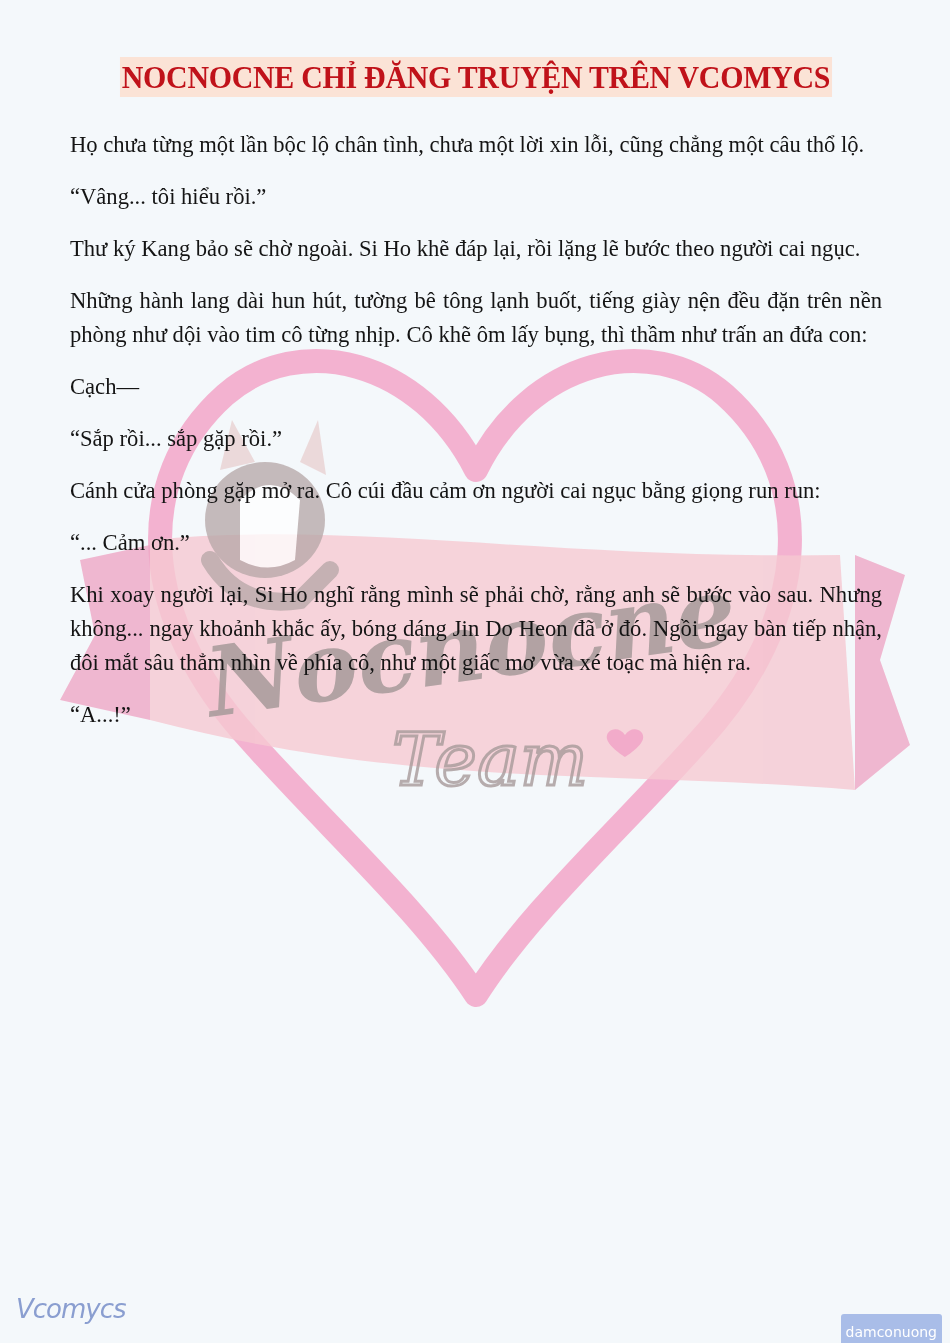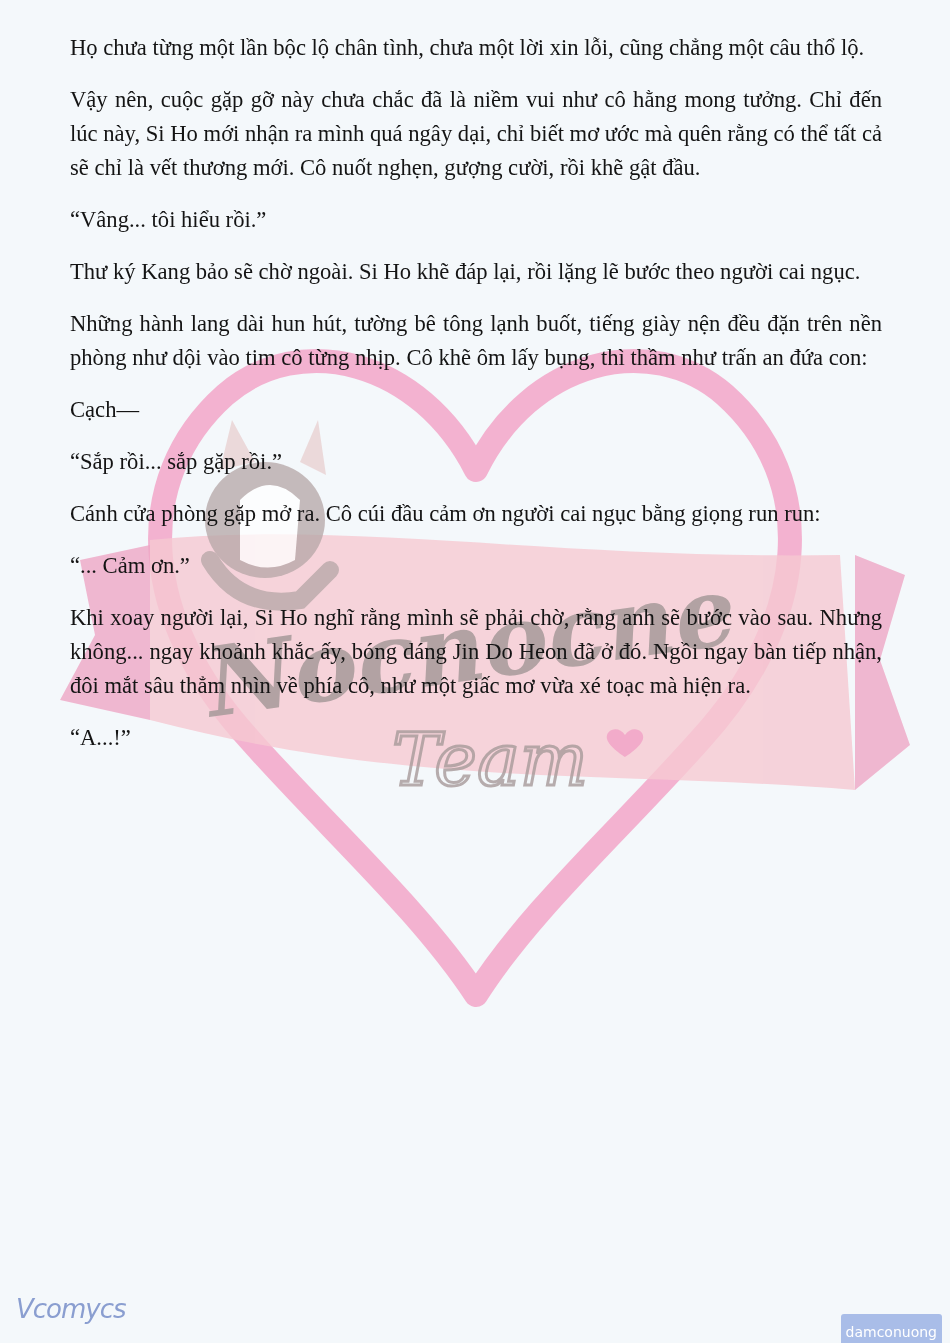--- a/index.html
+++ b/index.html
@@ -109,24 +109,26 @@
     <path d="M 240 500 Q 270 470 300 500 L 295 560 Q 268 575 240 560 Z" fill="#ffffff"></path>
     <path d="M 210 560 Q 240 610 300 600 L 330 570" fill="none" stroke="#b5a6a6" stroke-width="18" stroke-linecap="round"></path>
   </g>
 
   <text x="470" y="680" text-anchor="middle" transform="rotate(-8 470 640)" font-family="DejaVu Serif, serif" font-weight="bold" font-style="italic" font-size="96" fill="#a79a9a" opacity="0.85">Nocnocne</text>
   <text x="490" y="785" text-anchor="middle" font-family="DejaVu Serif, serif" font-style="italic" font-size="72" fill="none" stroke="#a79a9a" stroke-width="3" opacity="0.8">Team</text>
   <path d="M 625 735 c -6 -10 -20 -6 -18 4 c 2 8 18 18 18 18 c 0 0 16 -10 18 -18 c 2 -10 -12 -14 -18 -4 z" fill="#f2a6c8" opacity="0.9"></path>
 </svg>
 
 <div class="page">
+  <div class="header">
+    <span class="header-title">NOCNOCNE CHỈ ĐĂNG TRUYỆN TRÊN VCOMYCS</span>
+  </div>
 
   <div class="story">
     <p class="para">Họ chưa từng một lần bộc lộ chân tình, chưa một lời xin lỗi, cũng chẳng một câu thổ lộ.</p>
-    <p class="para">Vậy nên, cuộc gặp gỡ này chưa chắc đã là niềm vui như cô hằng mong tưởng. Chỉ đến lúc này, Si Ho mới nhận ra mình quá ngây dại, chỉ biết mơ ước mà quên rằng có thể tất cả sẽ chỉ là vết thương mới. Cô nuốt nghẹn, gượng cười, rồi khẽ gật đầu.</p>
     <p class="para">“Vâng... tôi hiểu rồi.”</p>
     <p class="para">Thư ký Kang bảo sẽ chờ ngoài. Si Ho khẽ đáp lại, rồi lặng lẽ bước theo người cai ngục.</p>
     <p class="para">Những hành lang dài hun hút, tường bê tông lạnh buốt, tiếng giày nện đều đặn trên nền phòng như dội vào tim cô từng nhịp. Cô khẽ ôm lấy bụng, thì thầm như trấn an đứa con:</p>
     <p class="para">Cạch—</p>
     <p class="para">“Sắp rồi... sắp gặp rồi.”</p>
     <p class="para">Cánh cửa phòng gặp mở ra. Cô cúi đầu cảm ơn người cai ngục bằng giọng run run:</p>
     <p class="para">“... Cảm ơn.”</p>
     <p class="para">Khi xoay người lại, Si Ho nghĩ rằng mình sẽ phải chờ, rằng anh sẽ bước vào sau. Nhưng không... ngay khoảnh khắc ấy, bóng dáng Jin Do Heon đã ở đó. Ngồi ngay bàn tiếp nhận, đôi mắt sâu thẳm nhìn về phía cô, như một giấc mơ vừa xé toạc mà hiện ra.</p>
     <p class="para">“A...!”</p>
   </div>

